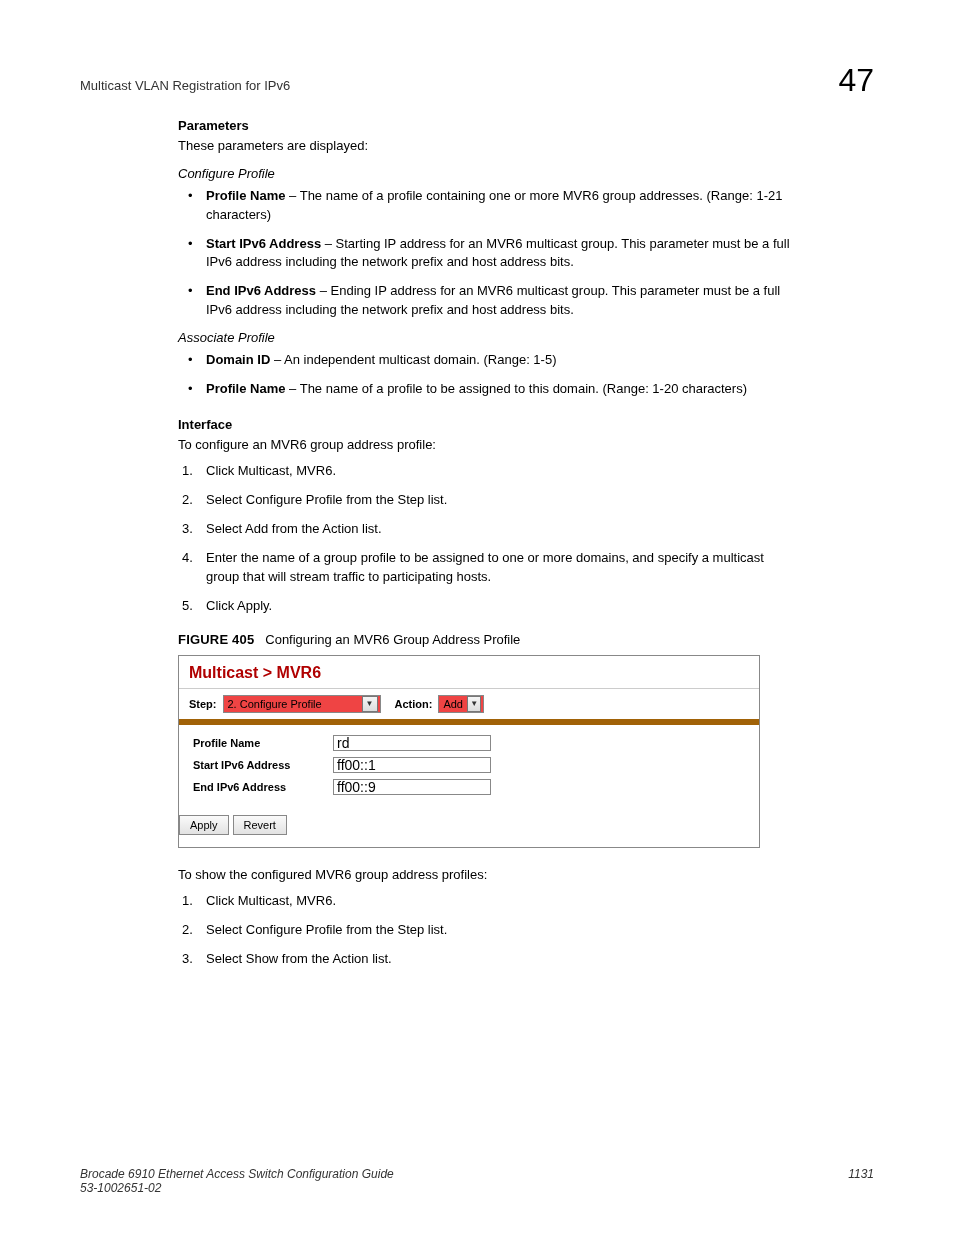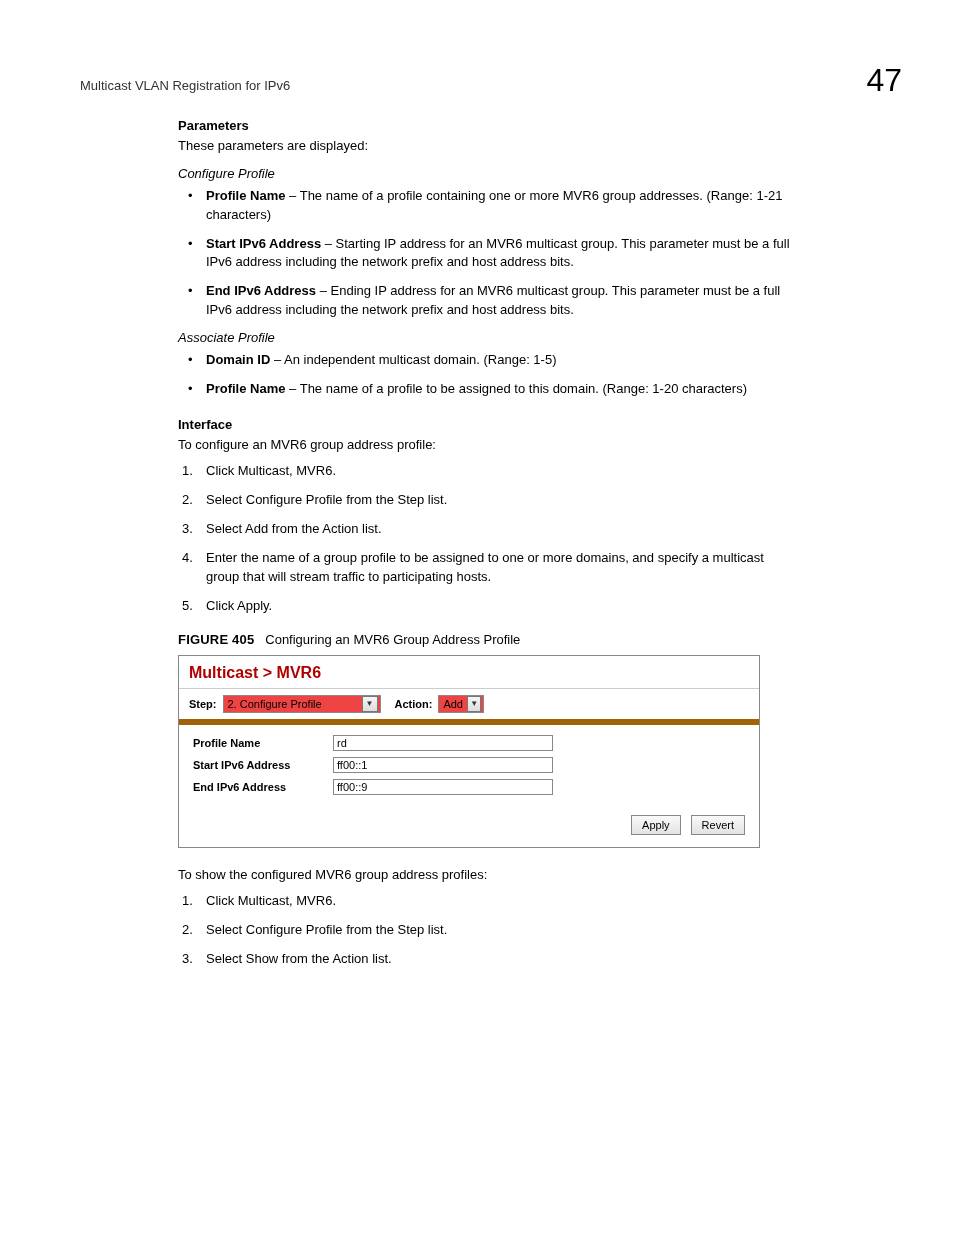--- a/index.html
+++ b/index.html
@@ -8,21 +8,21 @@
     color: #000;
     margin: 0;
     padding: 0;
     background: #fff;
   }
   .page {
     width: 954px;
     height: 1235px;
     position: relative;
     box-sizing: border-box;
-    padding: 64px 52px 0 80px;
+    padding: 64px 80px 0 80px;
   }
   .header-row {
     display: flex;
     justify-content: space-between;
     align-items: flex-start;
   }
   .header-left {
     font-size: 13px;
     color: #333;
     padding-top: 14px;
@@ -149,29 +149,28 @@
     align-items: center;
     margin-bottom: 6px;
   }
   .ui-row .flabel {
     width: 140px;
     font-weight: bold;
   }
   .ui-input {
     border: 1px solid #888;
     height: 16px;
-    font-size: 11px;
+    font-size: 14px;
     padding: 0 3px;
-    width: 220px;
+    width: 158px;
     box-sizing: border-box;
   }
   .ui-buttons {
     display: flex;
-    justify-content: flex-end;
-    gap: 10px;
+    gap: 4px;
     padding: 10px 14px 12px 0;
   }
   .ui-btn {
     border: 1px solid #888;
     background: linear-gradient(#fafafa,#e2e2e2);
     font-size: 11px;
     padding: 2px 10px;
     height: 20px;
     box-sizing: border-box;
   }
@@ -266,13 +265,20 @@
     </div>
 
     <div class="para" style="margin-top:18px">To show the configured MVR6 group address profiles:</div>
     <ol class="steps">
       <li>Click Multicast, MVR6.</li>
       <li>Select Configure Profile from the Step list.</li>
       <li>Select Show from the Action list.</li>
     </ol>
   </div>
 
+  <div class="footer">
+    <div class="left">
+      <div>Brocade 6910 Ethernet Access Switch Configuration Guide</div>
+      <div>53-1002651-02</div>
+    </div>
+    <div class="right">1131</div>
+  </div>
 </div>
 
 </body></html>

